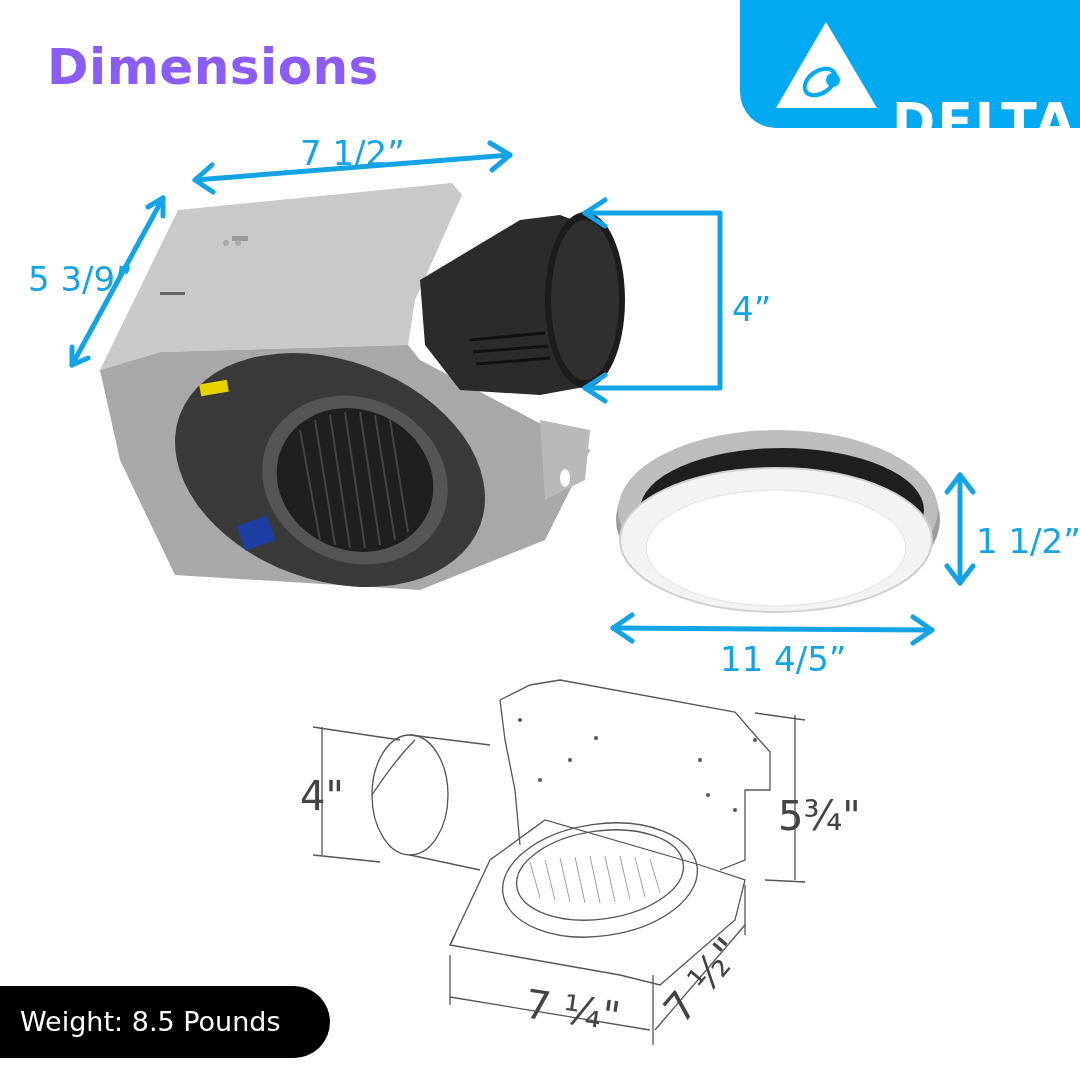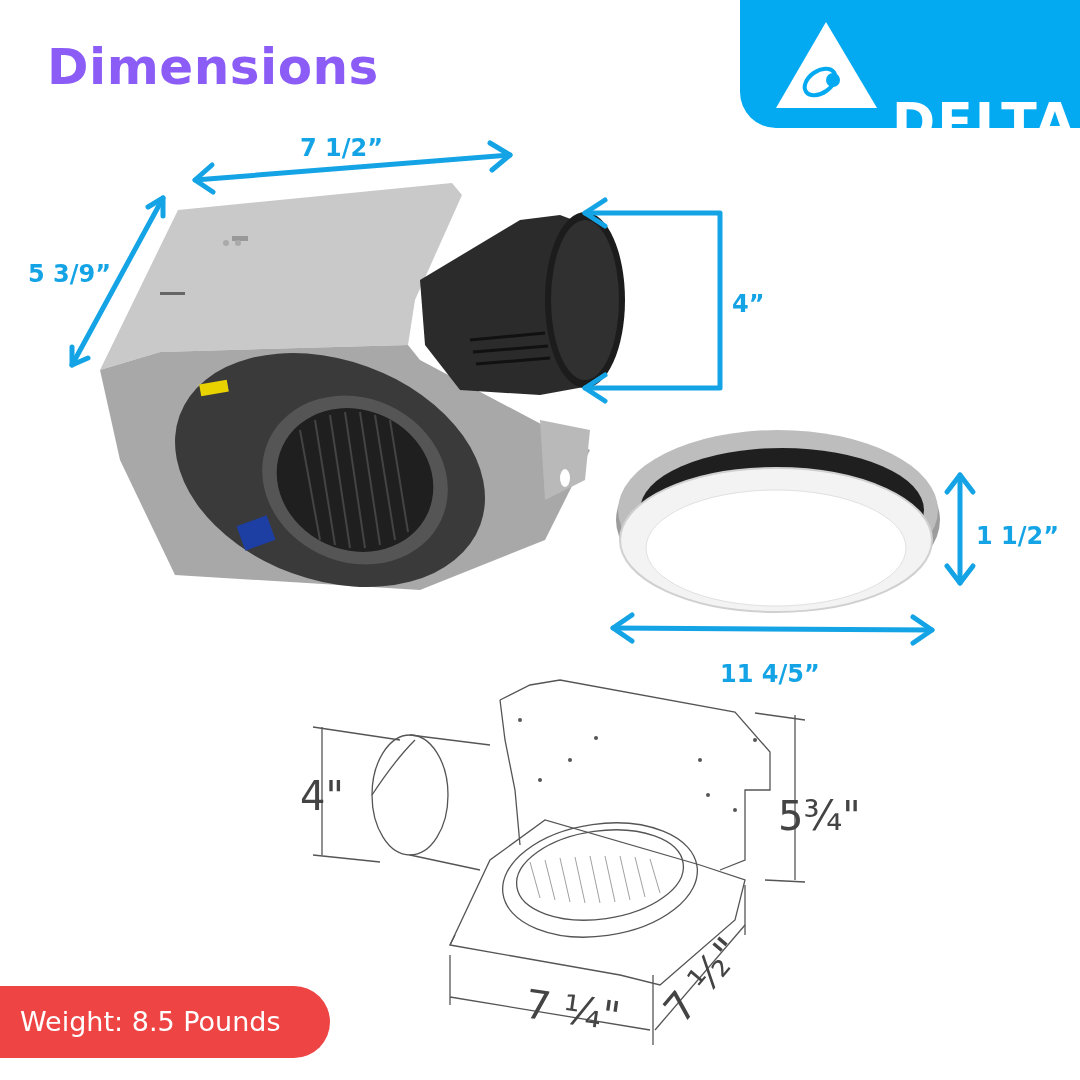--- a/index.html
+++ b/index.html
@@ -1,22 +1,22 @@
 <!DOCTYPE html>
 <html><head>
 <meta charset="utf-8">
 <style>
   html, body { margin: 0; padding: 0; background: #ffffff; }
   body { width: 1080px; height: 1080px; position: relative; overflow: hidden; font-family: "DejaVu Sans", "Liberation Sans", sans-serif; }
   .title { position: absolute; left: 47px; top: 38px; font-size: 50px; font-weight: bold; color: #8b5cf6; letter-spacing: 0.5px; }
   .logo-box { position: absolute; left: 740px; top: 0; width: 340px; height: 128px; background: #03a9f1; border-bottom-left-radius: 36px; }
   .logo-text { position: absolute; left: 892px; top: 58px; font-size: 52px; font-weight: bold; color: #ffffff; letter-spacing: 2px; font-family: "DejaVu Sans", sans-serif; line-height: 1; margin-top: 38px; }
-  .dim-label { position: absolute; font-weight: bold; color: #14a4e6; font-size: 24px; line-height: 1; white-space: nowrap; }
+  .dim-label { position: absolute; font-weight: normal; color: #14a4e6; font-size: 34px; line-height: 1; white-space: nowrap; }
   .draw-label { position: absolute; color: #444; font-size: 40px; font-family: "DejaVu Sans", sans-serif; font-weight: normal; line-height: 1; white-space: nowrap; }
-  .weight-pill { position: absolute; left: 0; top: 986px; width: 330px; height: 72px; background: #ef4444; border-top-right-radius: 36px; border-bottom-right-radius: 36px; }
+  .weight-pill { position: absolute; left: 0; top: 986px; width: 330px; height: 72px; background: #000000; border-top-right-radius: 36px; border-bottom-right-radius: 36px; }
   .weight-text { position: absolute; left: 20px; top: 20px; color: #fff; font-size: 27px; white-space: nowrap; }
   svg { position: absolute; left: 0; top: 0; }
 </style>
 </head>
 <body>
 
 <div class="title">Dimensions</div>
 
 <div class="logo-box"></div>
 <svg width="1080" height="1080" style="pointer-events:none">
@@ -96,21 +96,21 @@
   <ellipse cx="778" cy="510" rx="160" ry="80" fill="#bdbdbd"></ellipse>
   <ellipse cx="782" cy="510" rx="142" ry="62" fill="#1f1f1f"></ellipse>
   <ellipse cx="776" cy="540" rx="156" ry="72" fill="#f3f3f3" stroke="#d0d0d0" stroke-width="2"></ellipse>
   <ellipse cx="776" cy="548" rx="130" ry="58" fill="#ffffff" stroke="#e0e0e0" stroke-width="1"></ellipse>
 </svg>
 
 <div class="dim-label" style="left:300px; top:136px;">7 1/2”</div>
 <div class="dim-label" style="left:28px; top:262px;">5 3/9”</div>
 <div class="dim-label" style="left:732px; top:292px;">4”</div>
 <div class="dim-label" style="left:976px; top:524px;">1 1/2”</div>
-<div class="dim-label" style="left:720px; top:662px;">11 4/5”</div>
+<div class="dim-label" style="left:720px; top:642px;">11 4/5”</div>
 
 <svg width="1080" height="1080">
   <g stroke="#555" stroke-width="1.3" fill="none">
 
     <polyline points="500,700 530,685 560,680 735,712 770,752 770,790 745,790 745,860 720,870"></polyline>
     <polyline points="500,700 505,740 515,790 520,845"></polyline>
 
     <polygon points="450,945 620,975 660,985 735,920 745,880 700,865 545,820 490,860"></polygon>
     <line x1="450" y1="945" x2="455" y2="935"></line>
 

